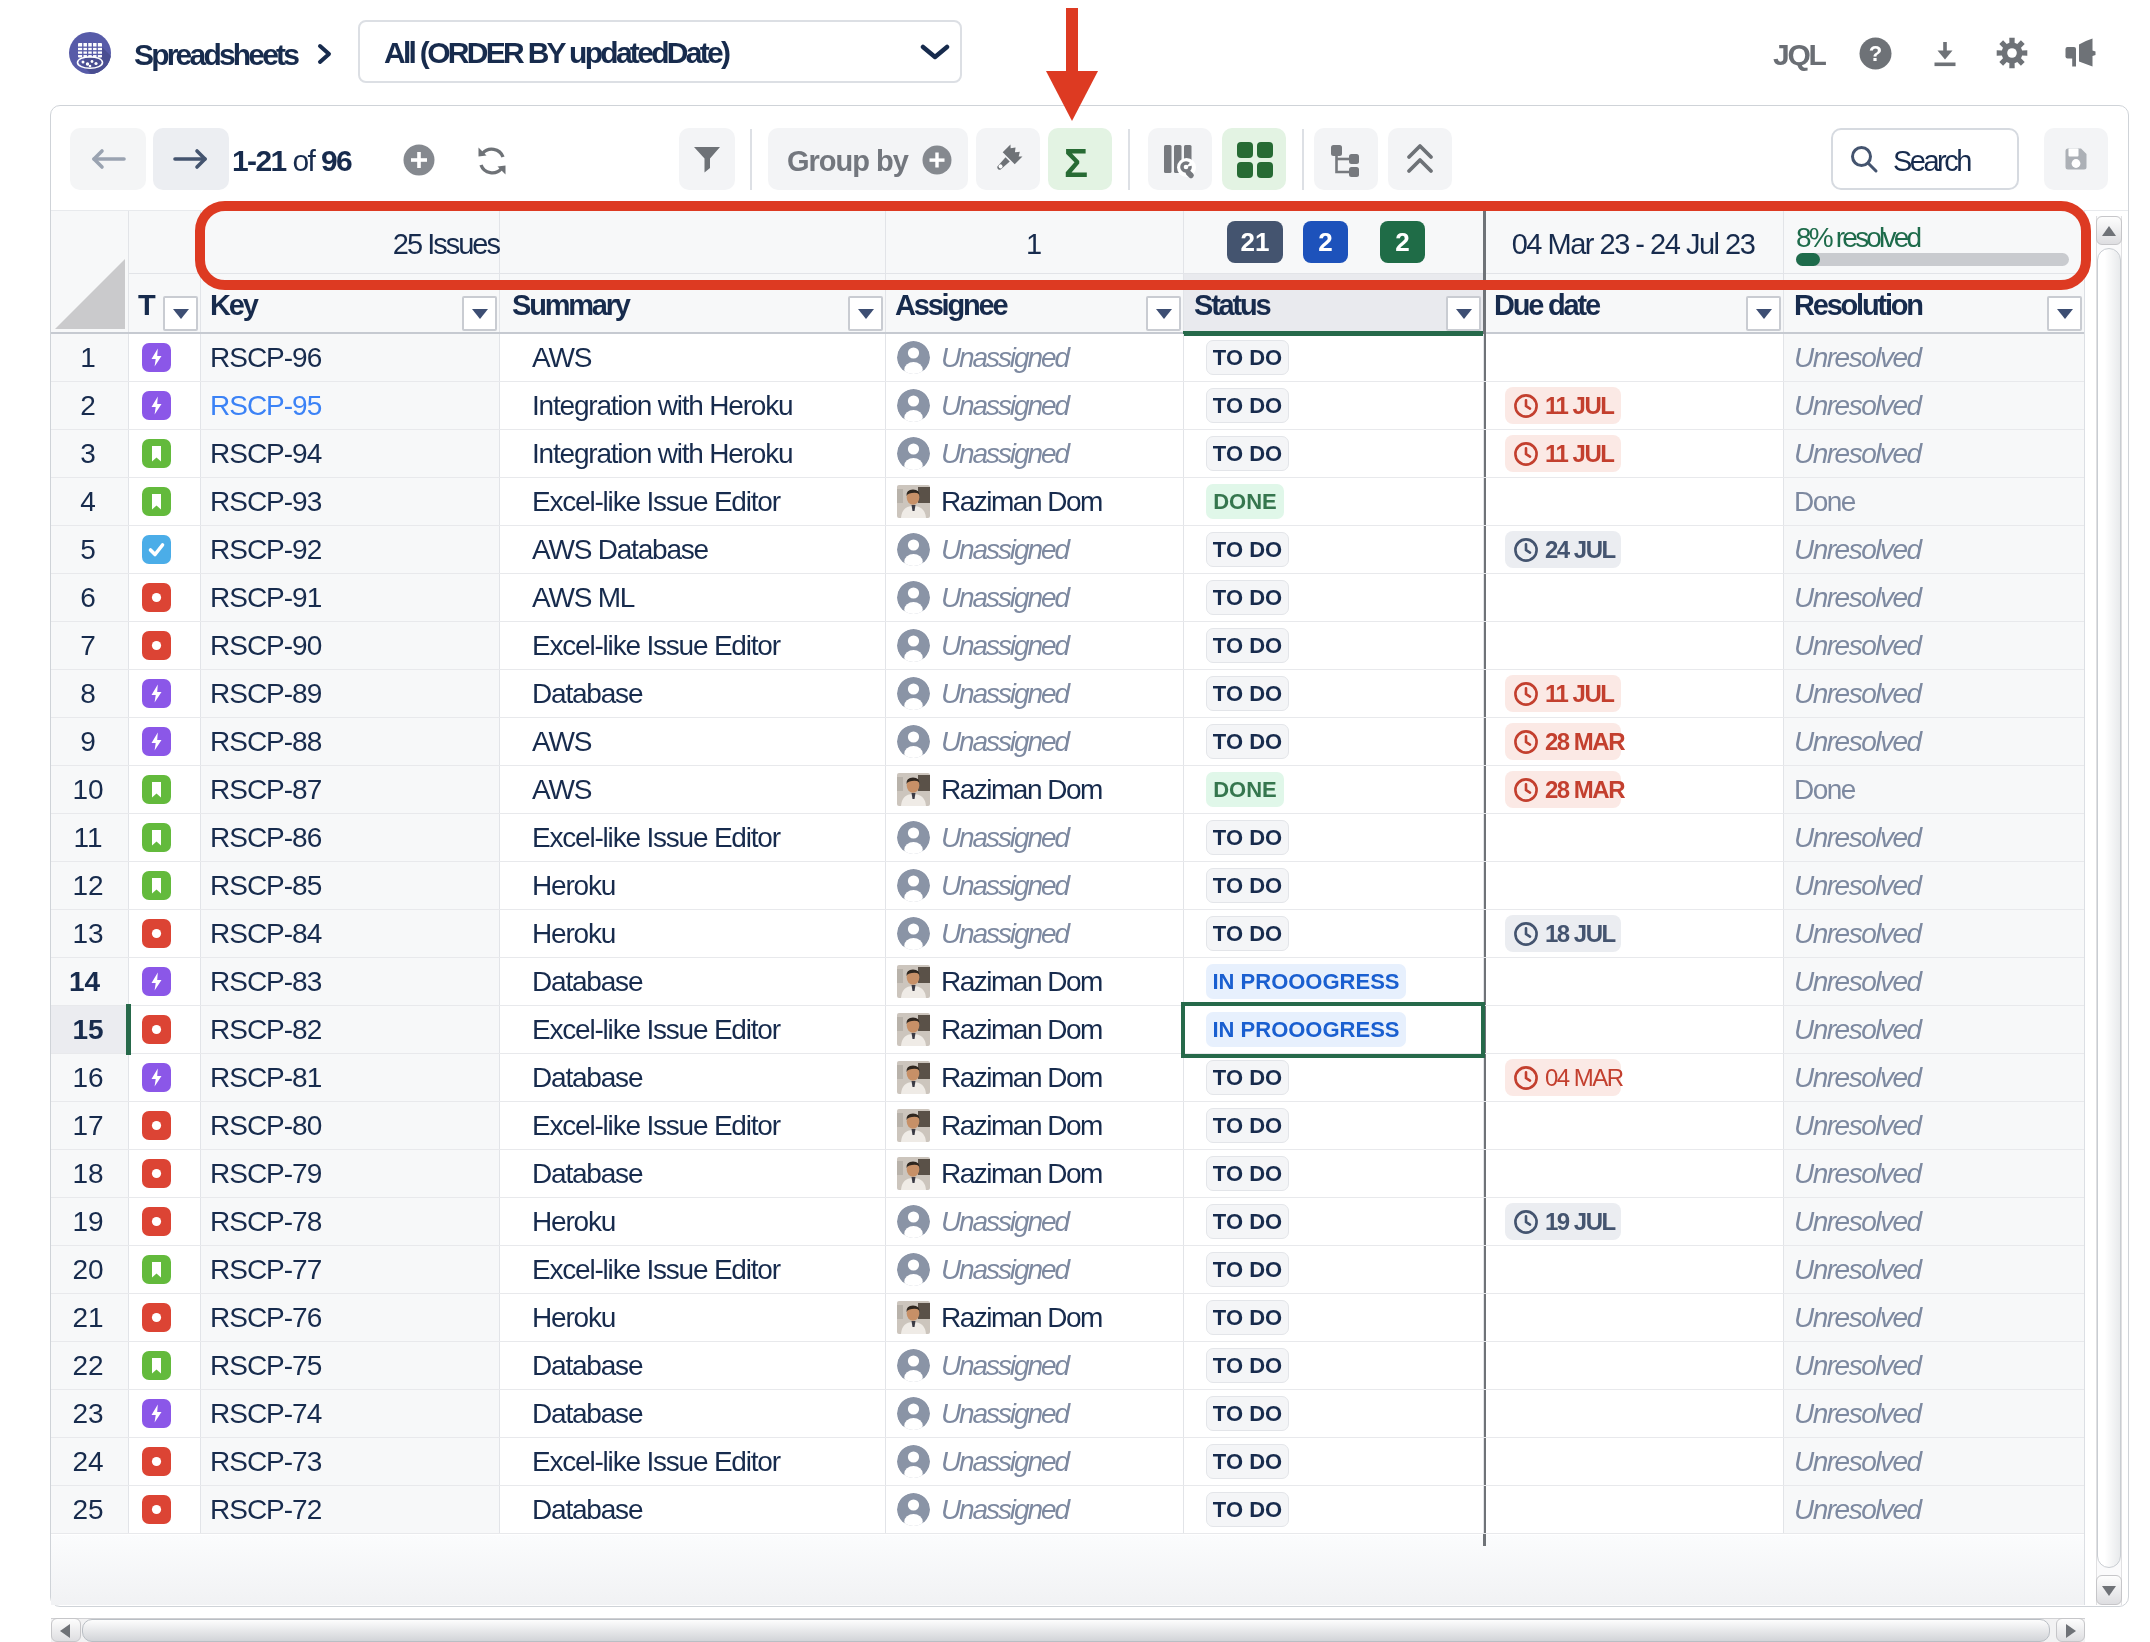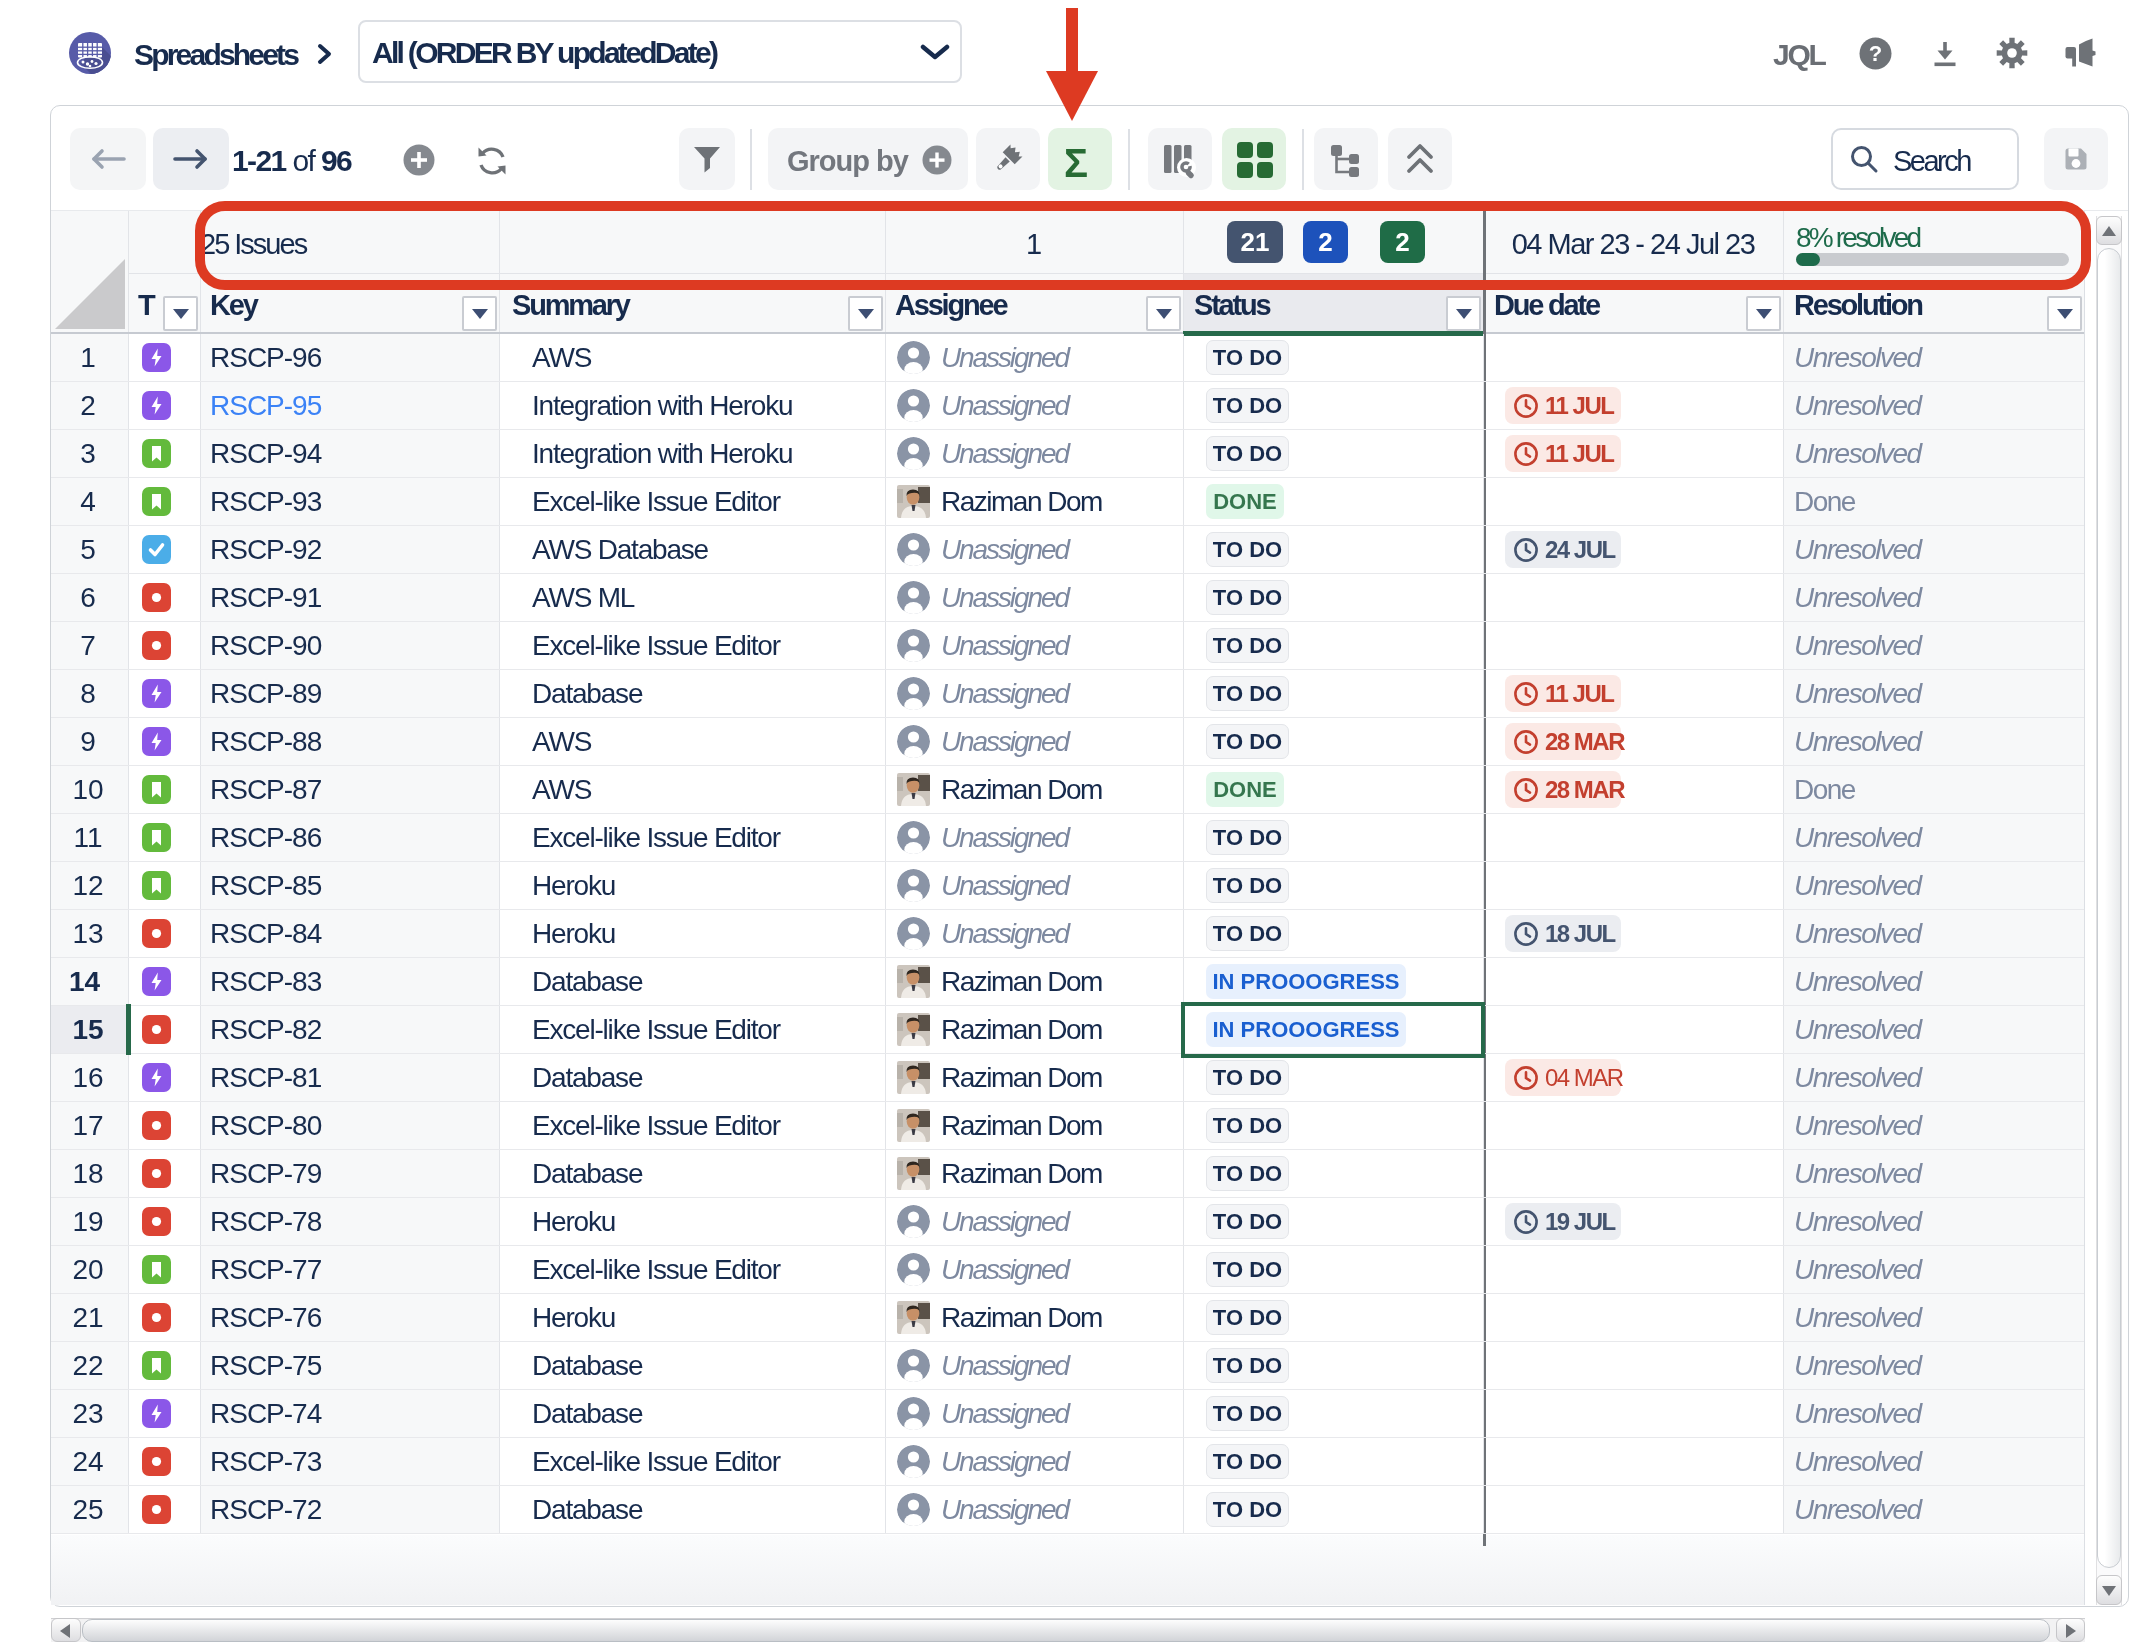--- a/index.html
+++ b/index.html
@@ -38,21 +38,21 @@
       <circle cx="23" cy="29.5" r="1.4"></circle>
       <circle cx="27" cy="31.5" r="1.6"></circle>
       <circle cx="21" cy="34" r="1.3"></circle>
     </g>
   </svg>
 <div class="txt" style="left:134px;top:38px;font-size:30px;font-weight:bold;letter-spacing:-2.8px;color:#172B4D">Spreadsheets</div>
 <svg class="abs" style="left:317px;top:43px" width="16" height="22">
     <polyline points="3,3 12,11 3,19" fill="none" stroke="#172B4D" stroke-width="4" stroke-linecap="round" stroke-linejoin="round"></polyline>
   </svg>
 <div class="abs" style="left:358px;top:20px;width:604px;height:63px;border:2px solid #DCDFE4;border-radius:8px;background:#fff"></div>
-<div class="txt" style="left:372px;top:36px;font-size:30px;font-weight:bold;letter-spacing:-2.7px;color:#172B4D">All (ORDER BY updatedDate)</div>
+<div class="txt" style="left:384px;top:36px;font-size:30px;font-weight:bold;letter-spacing:-2.7px;color:#172B4D">All (ORDER BY updatedDate)</div>
 <svg class="abs" style="left:920px;top:44px" width="30" height="18">
     <polyline points="3,3 15,13 27,3" fill="none" stroke="#172B4D" stroke-width="4.5" stroke-linecap="round" stroke-linejoin="round"></polyline>
   </svg>
 <div class="txt" style="left:1773px;top:38px;font-size:30px;font-weight:bold;letter-spacing:-2.2px;color:#6A6E74">JQL</div>
 <svg class="abs" style="left:1859px;top:37px" width="33" height="33">
     <circle cx="16.5" cy="16.5" r="16" fill="#6E7277"></circle>
     <text x="16.5" y="24" font-size="22" font-weight="bold" fill="#fff" text-anchor="middle" font-family="Liberation Sans">?</text>
   </svg>
 <svg class="abs" style="left:1928px;top:37px" width="34" height="34" viewBox="0 0 34 34">
     <rect x="15.2" y="5" width="3.6" height="11" fill="#6E7277"></rect>
@@ -167,21 +167,21 @@
 <div class="hline" style="left:51px;top:210px;width:2077px;background:#E8EAED"></div>
 <div class="abs" style="left:51px;top:211px;width:2033px;height:62px;background:#F7F8F9"></div>
 <div class="vline" style="left:128px;top:211px;height:62px"></div>
 <div class="vline" style="left:200px;top:211px;height:62px"></div>
 <div class="vline" style="left:499px;top:211px;height:62px"></div>
 <div class="vline" style="left:885px;top:211px;height:62px"></div>
 <div class="vline" style="left:1183px;top:211px;height:62px"></div>
 <div class="vline" style="left:1483px;top:211px;height:62px"></div>
 <div class="vline" style="left:1783px;top:211px;height:62px"></div>
 <div class="hline" style="left:51px;top:273px;width:2033px;background:#E2E4E8"></div>
-<div class="txt" style="left:200px;top:228px;width:299px;text-align:left;font-size:29px;letter-spacing:-2px;color:#172B4D">25 Issues</div>
+<div class="txt" style="left:200px;top:228px;width:299px;text-align:right;font-size:29px;letter-spacing:-2px;color:#172B4D">25 Issues</div>
 <div class="txt" style="left:885px;top:228px;width:298px;text-align:center;font-size:29px;color:#172B4D">1</div>
 <div class="abs" style="left:1227px;top:221px;width:56px;height:42px;border-radius:8px;background:#44546F;color:#fff;font-size:26px;font-weight:bold;text-align:center;line-height:42px">21</div>
 <div class="abs" style="left:1303px;top:221px;width:45px;height:42px;border-radius:8px;background:#1D52BB;color:#fff;font-size:26px;font-weight:bold;text-align:center;line-height:42px">2</div>
 <div class="abs" style="left:1380px;top:221px;width:45px;height:42px;border-radius:8px;background:#1F6C47;color:#fff;font-size:26px;font-weight:bold;text-align:center;line-height:42px">2</div>
 <div class="txt" style="left:1483px;top:228px;width:300px;text-align:center;font-size:29px;letter-spacing:-1.5px;color:#172B4D">04 Mar 23 - 24 Jul 23</div>
 <div class="txt" style="left:1796px;top:222px;font-size:28px;letter-spacing:-2.8px;color:#1E6B4B">8% resolved</div>
 <div class="abs" style="left:1796px;top:253px;width:273px;height:13px;border-radius:7px;background:#C9CBCF"></div>
 <div class="abs" style="left:1796px;top:253px;width:24px;height:13px;border-radius:7px;background:#1E6B4B"></div>
 <div class="abs" style="left:51px;top:274px;width:2033px;height:58px;background:#F7F8F9"></div>
 <div class="abs" style="left:1183px;top:274px;width:300px;height:58px;background:#E9EAEE"></div>

